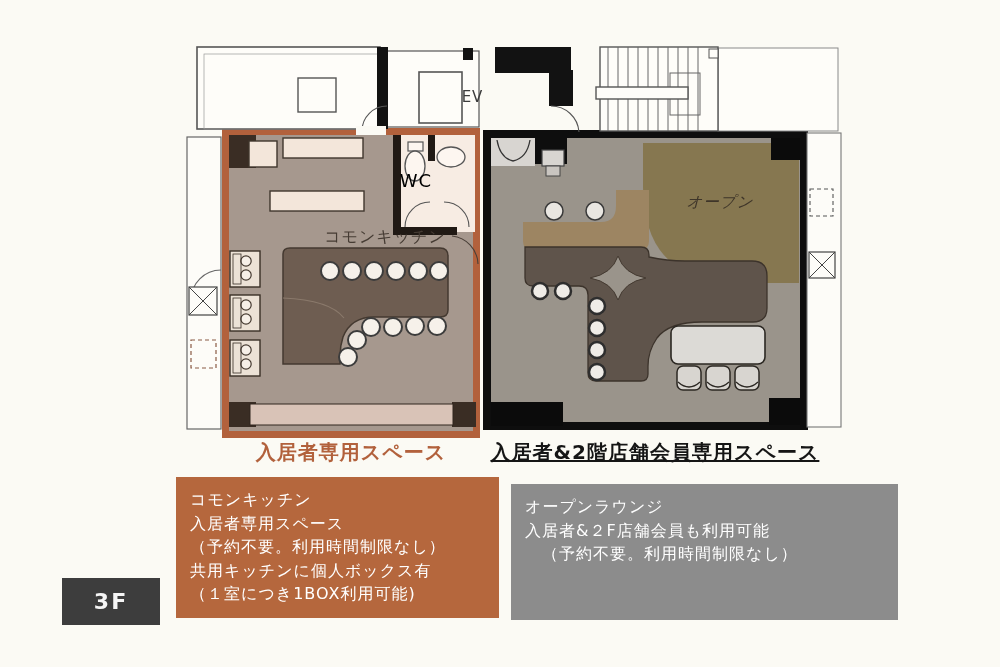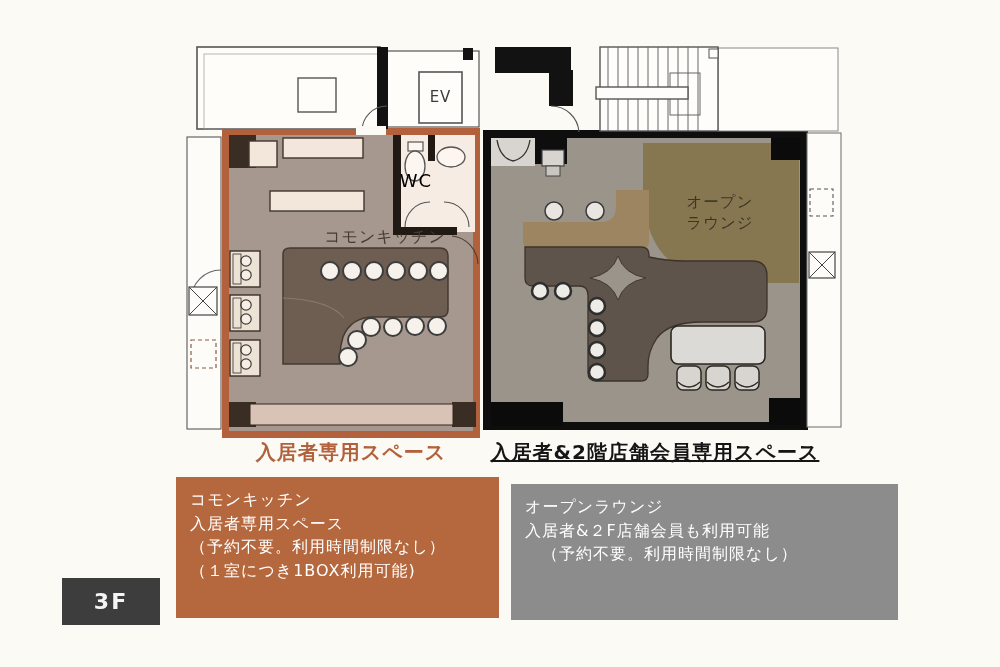--- a/index.html
+++ b/index.html
@@ -14,24 +14,24 @@
   .kitchen-floor{
     position:absolute;left:222px;top:128px;width:258px;height:310px;
     box-sizing:border-box;border:7px solid #b2613c;background:#a6988e;
   }
   .lounge-floor{
     position:absolute;left:483px;top:130px;width:325px;height:300px;
     box-sizing:border-box;border:8px solid #0e0e0e;background:#9a948b;
   }
   svg.plan-gfx{position:absolute;left:0;top:0;width:1000px;height:667px;pointer-events:none;}
   .label{position:absolute;color:#45413a;}
-  .label-ev{left:419px;top:88px;width:43px;text-align:center;font-size:15px;color:#3c3c3c;letter-spacing:1px;}
+  .label-ev{left:419px;top:88px;width:43px;text-align:center;font-size:15px;color:#3c3c3c;letter-spacing:1px;padding-left:32px;}
   .label-wc{left:398px;top:170px;width:36px;text-align:center;font-size:18px;color:#000000;letter-spacing:1px;}
   .label-kitchen-name{left:305px;top:227px;width:160px;text-align:center;font-size:16px;color:#453b33;letter-spacing:1px;font-weight:500;}
-  .label-lounge-name{left:655px;top:192px;width:130px;text-align:center;font-size:15.5px;line-height:21px;color:#3e3529;letter-spacing:1px;font-weight:500;}
+  .label-lounge-name{left:655px;top:192px;width:130px;text-align:center;font-size:15.5px;line-height:21px;color:#3e3529;letter-spacing:1px;font-weight:500;font-style:italic;}
   .caption{position:absolute;top:439px;font-size:20px;font-weight:bold;letter-spacing:1px;}
   .caption-kitchen{left:222px;width:258px;text-align:center;color:#b2613c;}
   .caption-lounge{left:455px;width:400px;text-align:center;color:#151515;text-decoration:underline;}
   .info-box{
     position:absolute;box-sizing:border-box;color:#ffffff;
     font-size:16px;line-height:23.5px;letter-spacing:1px;padding:11px 14px;
   }
   .info-line{white-space:pre;}
   .info-kitchen{left:176px;top:477px;width:323px;height:141px;background:#b5673d;}
   .info-lounge{left:511px;top:484px;width:387px;height:136px;background:#8c8c8c;}
@@ -221,31 +221,31 @@
           </g>
         </g>
       </g>
     </svg>
 
     <div class="label label-ev">EV</div>
     <div class="label label-wc">WC</div>
     <div class="label label-kitchen-name">コモンキッチン</div>
     <div class="label label-lounge-name">
       <div>オープン</div>
-      <div>ラウンジ</div>
     </div>
   </div>
 
   <div class="caption caption-kitchen">入居者専用スペース</div>
   <div class="caption caption-lounge">入居者&amp;2階店舗会員専用スペース</div>
 
   <div class="info-box info-kitchen">
     <div class="info-line">コモンキッチン</div>
     <div class="info-line">入居者専用スペース</div>
     <div class="info-line">（予約不要。利用時間制限なし）</div>
+    <div class="info-line">共用キッチンに個人ボックス有</div>
     <div class="info-line">（１室につき1BOX利用可能)</div>
   </div>
 
   <div class="info-box info-lounge">
     <div class="info-line">オープンラウンジ</div>
     <div class="info-line">入居者&amp;２F店舗会員も利用可能</div>
     <div class="info-line">　（予約不要。利用時間制限なし）</div>
   </div>
 
   <div class="floor-badge">3F</div>

